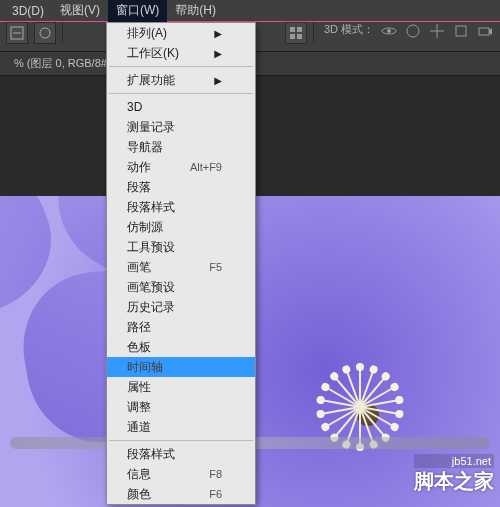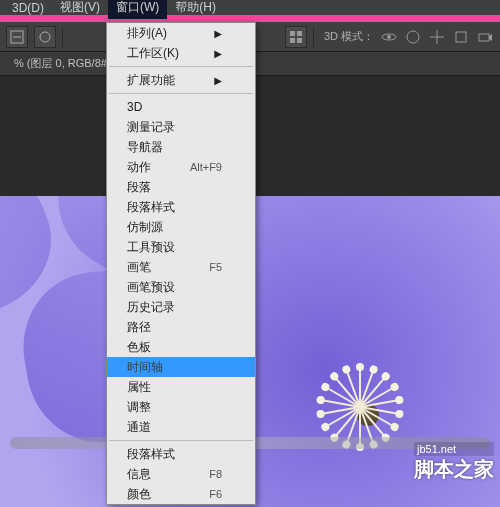--- a/index.html
+++ b/index.html
@@ -1,22 +1,22 @@
 <!DOCTYPE html>
 <html><head>
 <meta charset="utf-8">
 <style>
 * { margin: 0; padding: 0; box-sizing: border-box; font-family: "Microsoft YaHei", sans-serif; }
 body { width: 500px; height: 507px; background: #2a2a2a; overflow: hidden; position: relative; }
 
-.menubar { background: #3f3f3f; height: 22px; display: flex; align-items: center; padding-left: 4px; border-bottom: 7px solid #ec4899; }
+.menubar { background: #3f3f3f; height: 22px; display: flex; align-items: center; padding-left: 4px; border-bottom: 1px solid #ec4899; }
 .menubar-item { color: #d0d0d0; font-size: 12px; padding: 3px 8px; cursor: pointer; }
 .menubar-item.active { background: #0f172a; }
 
-.toolbar { background: #3f3f3f; height: 30px; display: flex; align-items: center; padding: 0 6px; border-bottom: 1px solid #1a1a1a; gap: 6px; }
+.toolbar { background: #3f3f3f; height: 30px; display: flex; align-items: flex-start; padding: 0 6px; border-bottom: 1px solid #1a1a1a; gap: 6px; }
 .tool-btn { width: 22px; height: 22px; background: #4a4a4a; border: 1px solid #2a2a2a; display: flex; align-items: center; justify-content: center; color: #bbb; font-size: 11px; }
 .tool-sep { width: 1px; height: 20px; background: #2a2a2a; }
 .tool-label { color: #b0b0b0; font-size: 11px; margin-left: 4px; }
 .tool-icon { width: 18px; height: 18px; display: flex; align-items: center; justify-content: center; color: #999; }
 
 .tabbar { background: #3a3a3a; height: 24px; display: flex; align-items: center; padding-left: 6px; border-bottom: 1px solid #1a1a1a; }
 .doc-tab { color: #c0c0c0; font-size: 11px; padding: 3px 8px; display: flex; align-items: center; gap: 4px; }
 .tab-close { color: #999; font-size: 10px; }
 
 .canvas-area { position: absolute; top: 76px; left: 0; right: 0; bottom: 0; background: #2a2a2a; }
@@ -28,21 +28,21 @@
 .p2 { width: 160px; height: 150px; left: 60px; top: -70px; transform: rotate(30deg); background: linear-gradient(135deg, #a89bec, #8170dd); }
 .p3 { width: 170px; height: 160px; left: 20px; top: 80px; transform: rotate(80deg); background: linear-gradient(135deg, #9688e6, #7a68d8); }
 .stamen { position: absolute; left: 50%; top: 50%; width: 2px; height: 40px; background: #f0ecd8; transform-origin: bottom center; }
 .stamen::after { content: ""; position: absolute; top: -4px; left: -3px; width: 8px; height: 8px; border-radius: 50%; background: #f5f2e0; }
 .pistil { position: absolute; left: 48%; top: 48%; width: 22px; height: 22px; border-radius: 50%; background: radial-gradient(#6a5a40, #4a3d28); }
 
 .arrow { position: absolute; left: 130px; top: 280px; z-index: 50; }
 .arrow-line { stroke: #ff1a1a; stroke-width: 4; fill: none; }
 .arrow-head { fill: #ff1a1a; }
 
-.watermark { position: absolute; right: 6px; bottom: 24px; z-index: 40; margin-top: 28px; }
+.watermark { position: absolute; right: 6px; bottom: 12px; text-align: right; z-index: 40; margin-top: 28px; }
 .wm-url { color: #fff; font-size: 11px; background: rgba(0,0,0,0.15); padding: 1px 3px; }
 .wm-name { color: #fff; font-size: 20px; font-weight: bold; text-shadow: 0 0 3px rgba(0,0,0,0.5); }
 
 .dropdown { position: absolute; left: 106px; top: 22px; width: 150px; background: #e8e8e8; border: 1px solid #8a8a8a; box-shadow: 2px 2px 6px rgba(0,0,0,0.4); z-index: 100; font-size: 12px; }
 .dd-item { display: flex; justify-content: space-between; align-items: center; padding: 3px 33px 3px 20px; color: #222; cursor: pointer; height: 20px; }
 .dd-item.highlighted { background: #3399ff; color: #404040; }
 .dd-sep { height: 1px; background: #bcbcbc; margin: 3px 2px; }
 .dd-sub { color: #222; font-size: 10px; }
 .dd-shortcut { color: #555; font-size: 11px; }
 

